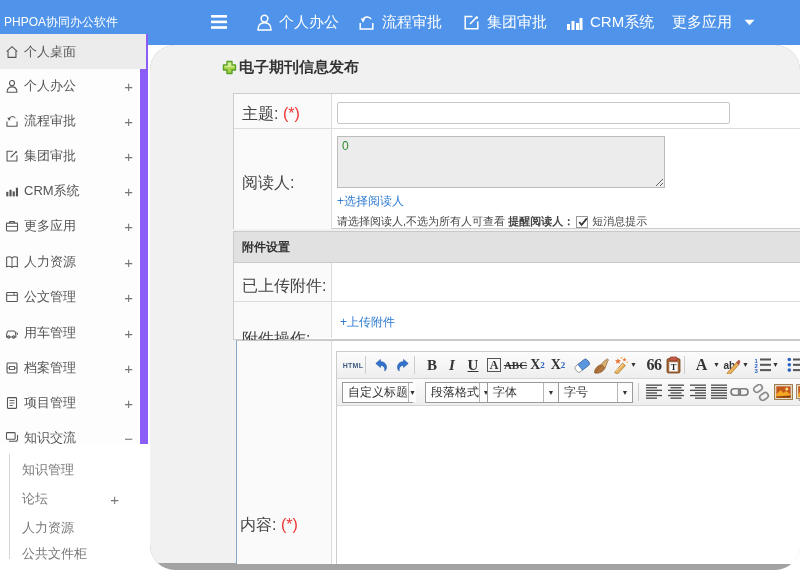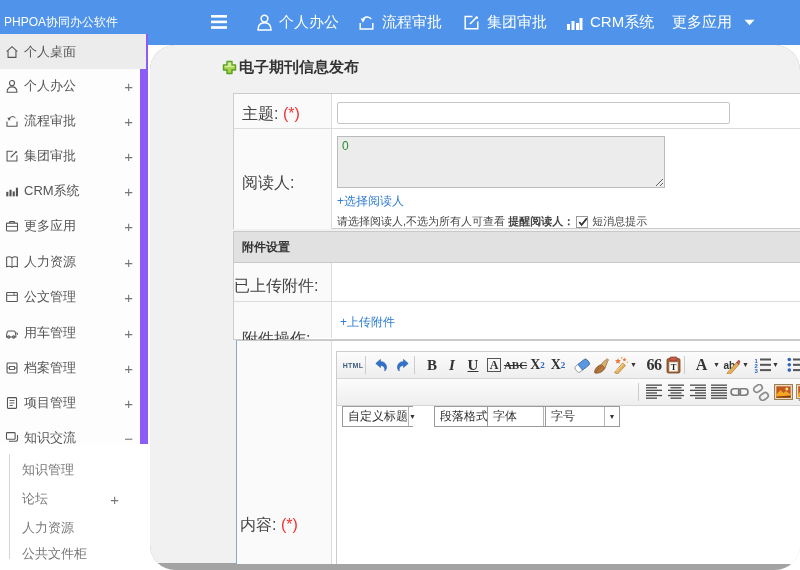--- a/index.html
+++ b/index.html
@@ -54,21 +54,21 @@
 
 #t3 { position:absolute; left:86px; top:295px; width:637px; height:224px; border-left:1px solid #8aa8c5; border-top:1px solid #c9c9c9; background:#fff; overflow:hidden; }
 #t3lbl { position:absolute; left:0; top:0; width:95px; height:223px; background:#fafafa; border-right:1px solid #dcdcdc; }
 #t3lbl .lbl { position:absolute; left:3px; top:174px; }
 
 
 #edt { position:absolute; left:99px; top:10px; width:545px; height:220px; border:1px solid #ccc; border-bottom:none; background:#fff; }
 #tb1, #tb2 { position:relative; height:27px; background:linear-gradient(#fcfcfc,#eee); border-bottom:1px solid #d5d5d5; white-space:nowrap; display:flex; align-items:center; }
 .ti { position:absolute; top:2px; display:flex; align-items:center; justify-content:center; width:22px; height:22px; font-size:13px; color:#333; }
 .tsep { position:absolute; top:4px; width:1px; height:18px; background:#ccc; }
-.tsel { position:absolute; top:3px; display:flex; align-items:center; justify-content:space-between; height:21px; border:1px solid #9a9a9a; background:#fff; font-size:12px; color:#333; padding:0 0 0 5px;margin-top:24px; }
+.tsel { position:absolute; top:3px; display:flex; align-items:center; justify-content:space-between; height:21px; border:1px solid #9a9a9a; background:#fff; font-size:12px; color:#333; padding:0 0 0 5px; }
 .tsel .ar { width:15px; height:19px; background:#fdfdfd; border-left:1px solid #b5b5b5; display:flex; align-items:center; justify-content:center; font-size:7px; color:#333; }
 .caret { position:absolute; top:9px; font-size:7px; color:#333; }
 </style>
 </head>
 <body>
 <div id="page">
   <div id="hdr">
     <span id="logo">PHPOA协同办公软件</span>
     <svg style="position:absolute;left:211px;top:15px;" width="16" height="14" viewBox="0 0 16 14">
       <rect x="0" y="0" width="16" height="2.6" fill="#fff"></rect>
@@ -255,21 +255,21 @@
               <svg width="12" height="12" viewBox="0 0 12 12" style="position:absolute;left:0;top:-1px;">
                 <path d="M2.2 6 L4.6 8.8 L9.8 2.4" fill="none" stroke="#333" stroke-width="1.7"></path>
               </svg>
             </span>短消息提示</div>
       </div>
     </div>
     <div id="attach-hd">附件设置</div>
     <div id="t2" class="tbl">
       <div id="t2r1">
         <div class="lblcell"></div>
-        <span class="lbl" style="position:absolute;left:0;top:13px;">已上传附件:</span>
+        <span class="lbl" style="position:absolute;left:8px;top:13px;">已上传附件:</span>
       </div>
       <div id="t2r2">
         <div class="lblcell"></div>
         <span class="lbl" style="position:absolute;left:8px;top:27px;">附件操作:</span>
         <a class="blue-link" style="position:absolute;left:106px;top:12px;" href="#">+上传附件</a>
       </div>
     </div>
     <div id="t3">
       <div id="t3lbl">
           <span class="lbl">内容: <span class="red">(*)</span></span>
@@ -362,23 +362,23 @@
                 <rect x="6" y="1.5" width="11" height="2" fill="#555"></rect>
                 <circle cx="2.3" cy="7.8" r="1.8" fill="#2a63c0"></circle>
                 <rect x="6" y="6.8" width="11" height="2" fill="#555"></rect>
                 <circle cx="2.3" cy="13.1" r="1.8" fill="#2a63c0"></circle>
                 <rect x="6" y="12.1" width="11" height="2" fill="#555"></rect>
               </svg>
             </span>
         </div>
         <div id="tb2">
           <span class="tsel" style="left:5px;width:71px;">自定义标题<span class="ar">▼</span></span>
-          <span class="tsel" style="left:97px;width:68px;justify-content:flex-end;">段落格式<span class="ar">▼</span></span>
+          <span class="tsel" style="left:88px;width:68px;justify-content:flex-end;">段落格式<span class="ar">▼</span></span>
           <span class="tsel" style="left:150px;width:72px;">字体<span class="ar">▼</span></span>
-          <span class="tsel" style="left:208px;width:75px;">字号<span class="ar">▼</span></span>
+          <span class="tsel" style="left:221px;width:75px;">字号<span class="ar">▼</span></span>
           <span class="tsep" style="left:301px;"></span>
           <span class="ti" style="left:306px;">
               <svg width="18" height="16" viewBox="0 0 18 16">
                 <rect x="1" y="0.5" width="16" height="1.3" fill="#4a4a4a"></rect>
                 <rect x="1" y="3.1" width="11" height="1.3" fill="#4a4a4a"></rect>
                 <rect x="1" y="5.7" width="16" height="1.3" fill="#4a4a4a"></rect>
                 <rect x="1" y="8.3" width="11" height="1.3" fill="#4a4a4a"></rect>
                 <rect x="1" y="10.9" width="16" height="1.3" fill="#4a4a4a"></rect>
                 <rect x="1" y="13.5" width="11" height="1.3" fill="#4a4a4a"></rect>
               </svg>

